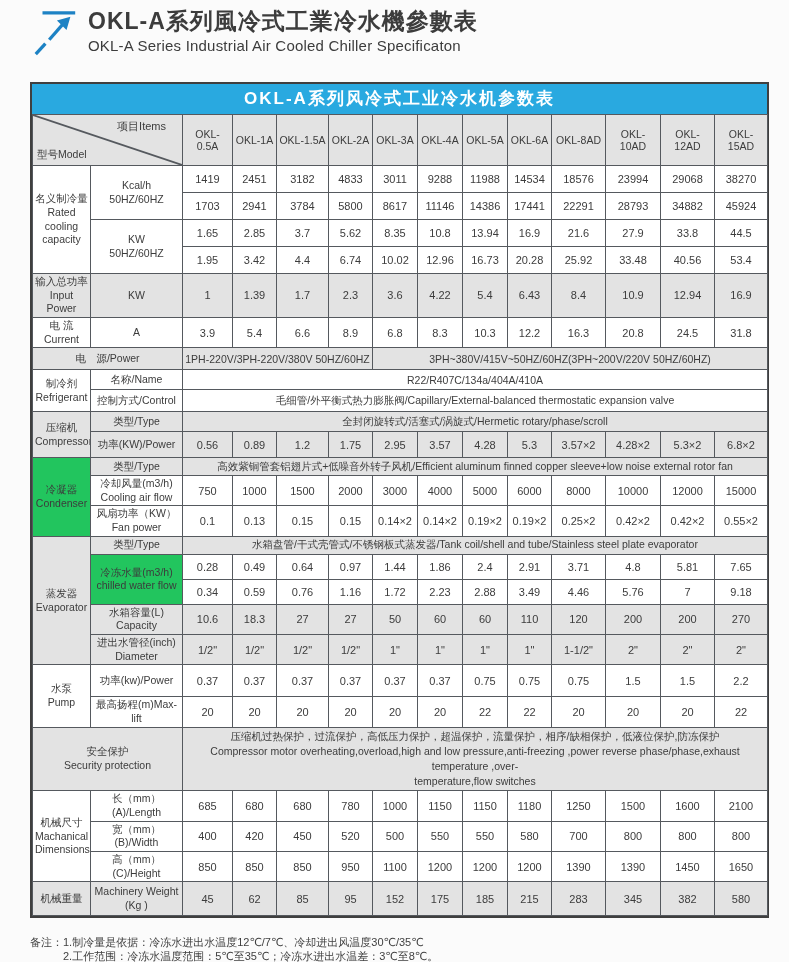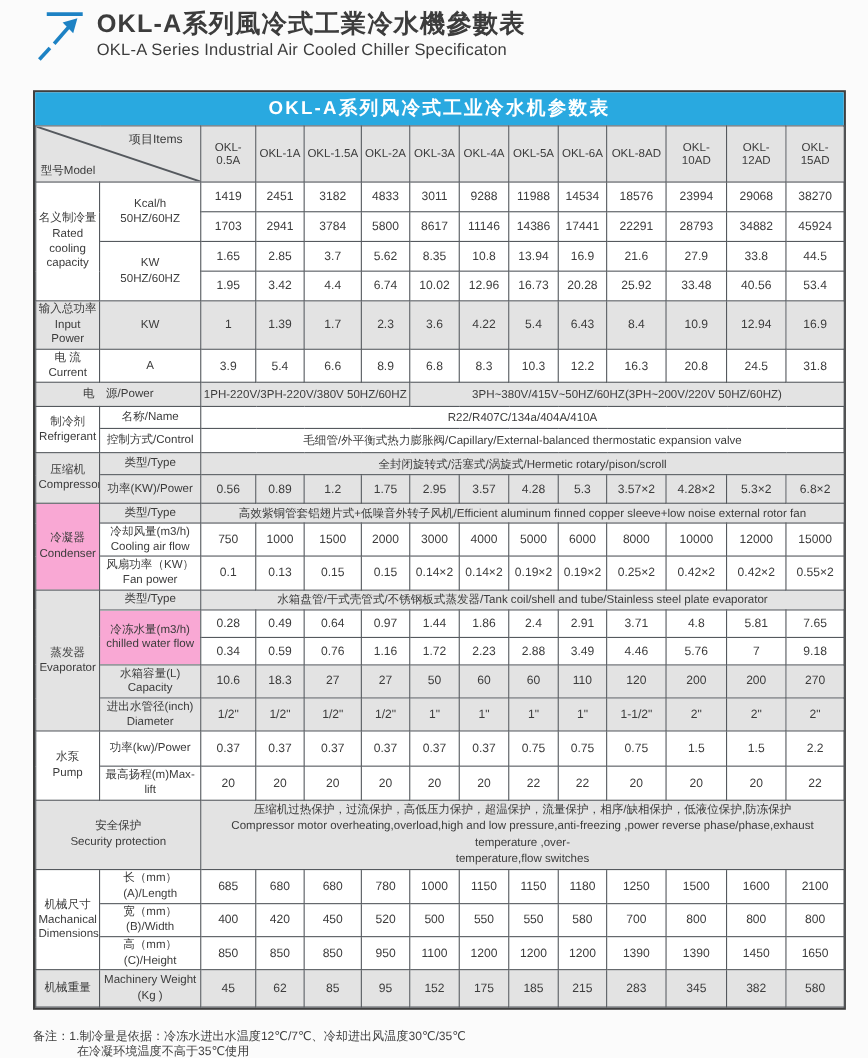--- a/index.html
+++ b/index.html
@@ -25,21 +25,21 @@
     padding:1px 2px;white-space:pre-line;overflow:hidden;
   }
   table.spec thead tr{background:#e3e3e3;height:28px;}
   table.spec th{font-weight:normal;font-size:10.5px;}
   tr.shade{background:#e3e3e3;}
   td.lbl{font-size:10.5px;line-height:1.3;}
   td.sub{font-size:10.5px;line-height:1.3;}
   td.val{font-size:11px;}
   td.txt{font-size:10.5px;}
   td.sec{font-size:10.5px;text-align:left;padding:3px 6px;line-height:1.45;}
-  td.bgw{background:#f9a8d4;margin-top:40px;}
+  td.bgw{background:#22c55e;margin-top:40px;}
   
   th.diag{position:relative;padding:0;}
   th.diag svg{position:absolute;left:0;top:0;width:100%;height:100%;}
   .corner-l{position:absolute;left:4px;bottom:3px;font-size:10.5px;}
   .corner-r{position:absolute;right:16px;top:4px;font-size:11px;}
   
   .notes{margin-top:18px;font-size:11px;color:#3f3f3f;line-height:13.5px;}
   .notes div{white-space:nowrap;}
   .ind2{padding-left:33px;}
   .ind3{padding-left:40px;}
@@ -215,21 +215,21 @@
             <td colspan="12" class="txt">R22/R407C/134a/404A/410A</td>
           </tr>
           <tr style="height: 22px;">
             <td class="sub">控制方式/Control</td>
             <td colspan="12" class="txt">毛细管/外平衡式热力膨胀阀/Capillary/External-balanced thermostatic expansion valve</td>
           </tr>
           <tr class="shade" style="height: 20px;">
             <td rowspan="2" class="lbl">压缩机
 Compressor</td>
             <td class="sub">类型/Type</td>
-            <td colspan="12" class="txt">全封闭旋转式/活塞式/涡旋式/Hermetic rotary/pison/scroll</td>
+            <td colspan="12" class="txt">全封闭旋转式/活塞式/涡旋式/Hermetic rotary/phase/scroll</td>
           </tr>
           <tr class="shade" style="height: 26px;">
             <td class="sub">功率(KW)/Power</td>
             <td class="val">0.56</td>
             <td class="val">0.89</td>
             <td class="val">1.2</td>
             <td class="val">1.75</td>
             <td class="val">2.95</td>
             <td class="val">3.57</td>
             <td class="val">4.28</td>
@@ -448,17 +448,18 @@
             <td class="val">345</td>
             <td class="val">382</td>
             <td class="val">580</td>
           </tr>
         </tbody>
     </table>
   </div>
 
   <div class="notes" id="notes">
       <div>备注：1.制冷量是依据：冷冻水进出水温度12℃/7℃、冷却进出风温度30℃/35℃</div>
+      <div class="ind2">2.工作范围：冷冻水温度范围：5℃至35℃；冷冻水进出水温差：3℃至8℃。</div>
       <div class="ind3">在冷凝环境温度不高于35℃使用</div>
       <div class="ind3">以上机型可根据客户要求来量身生产定做。</div>
     </div>
 
 </div>
 
 </body></html>

